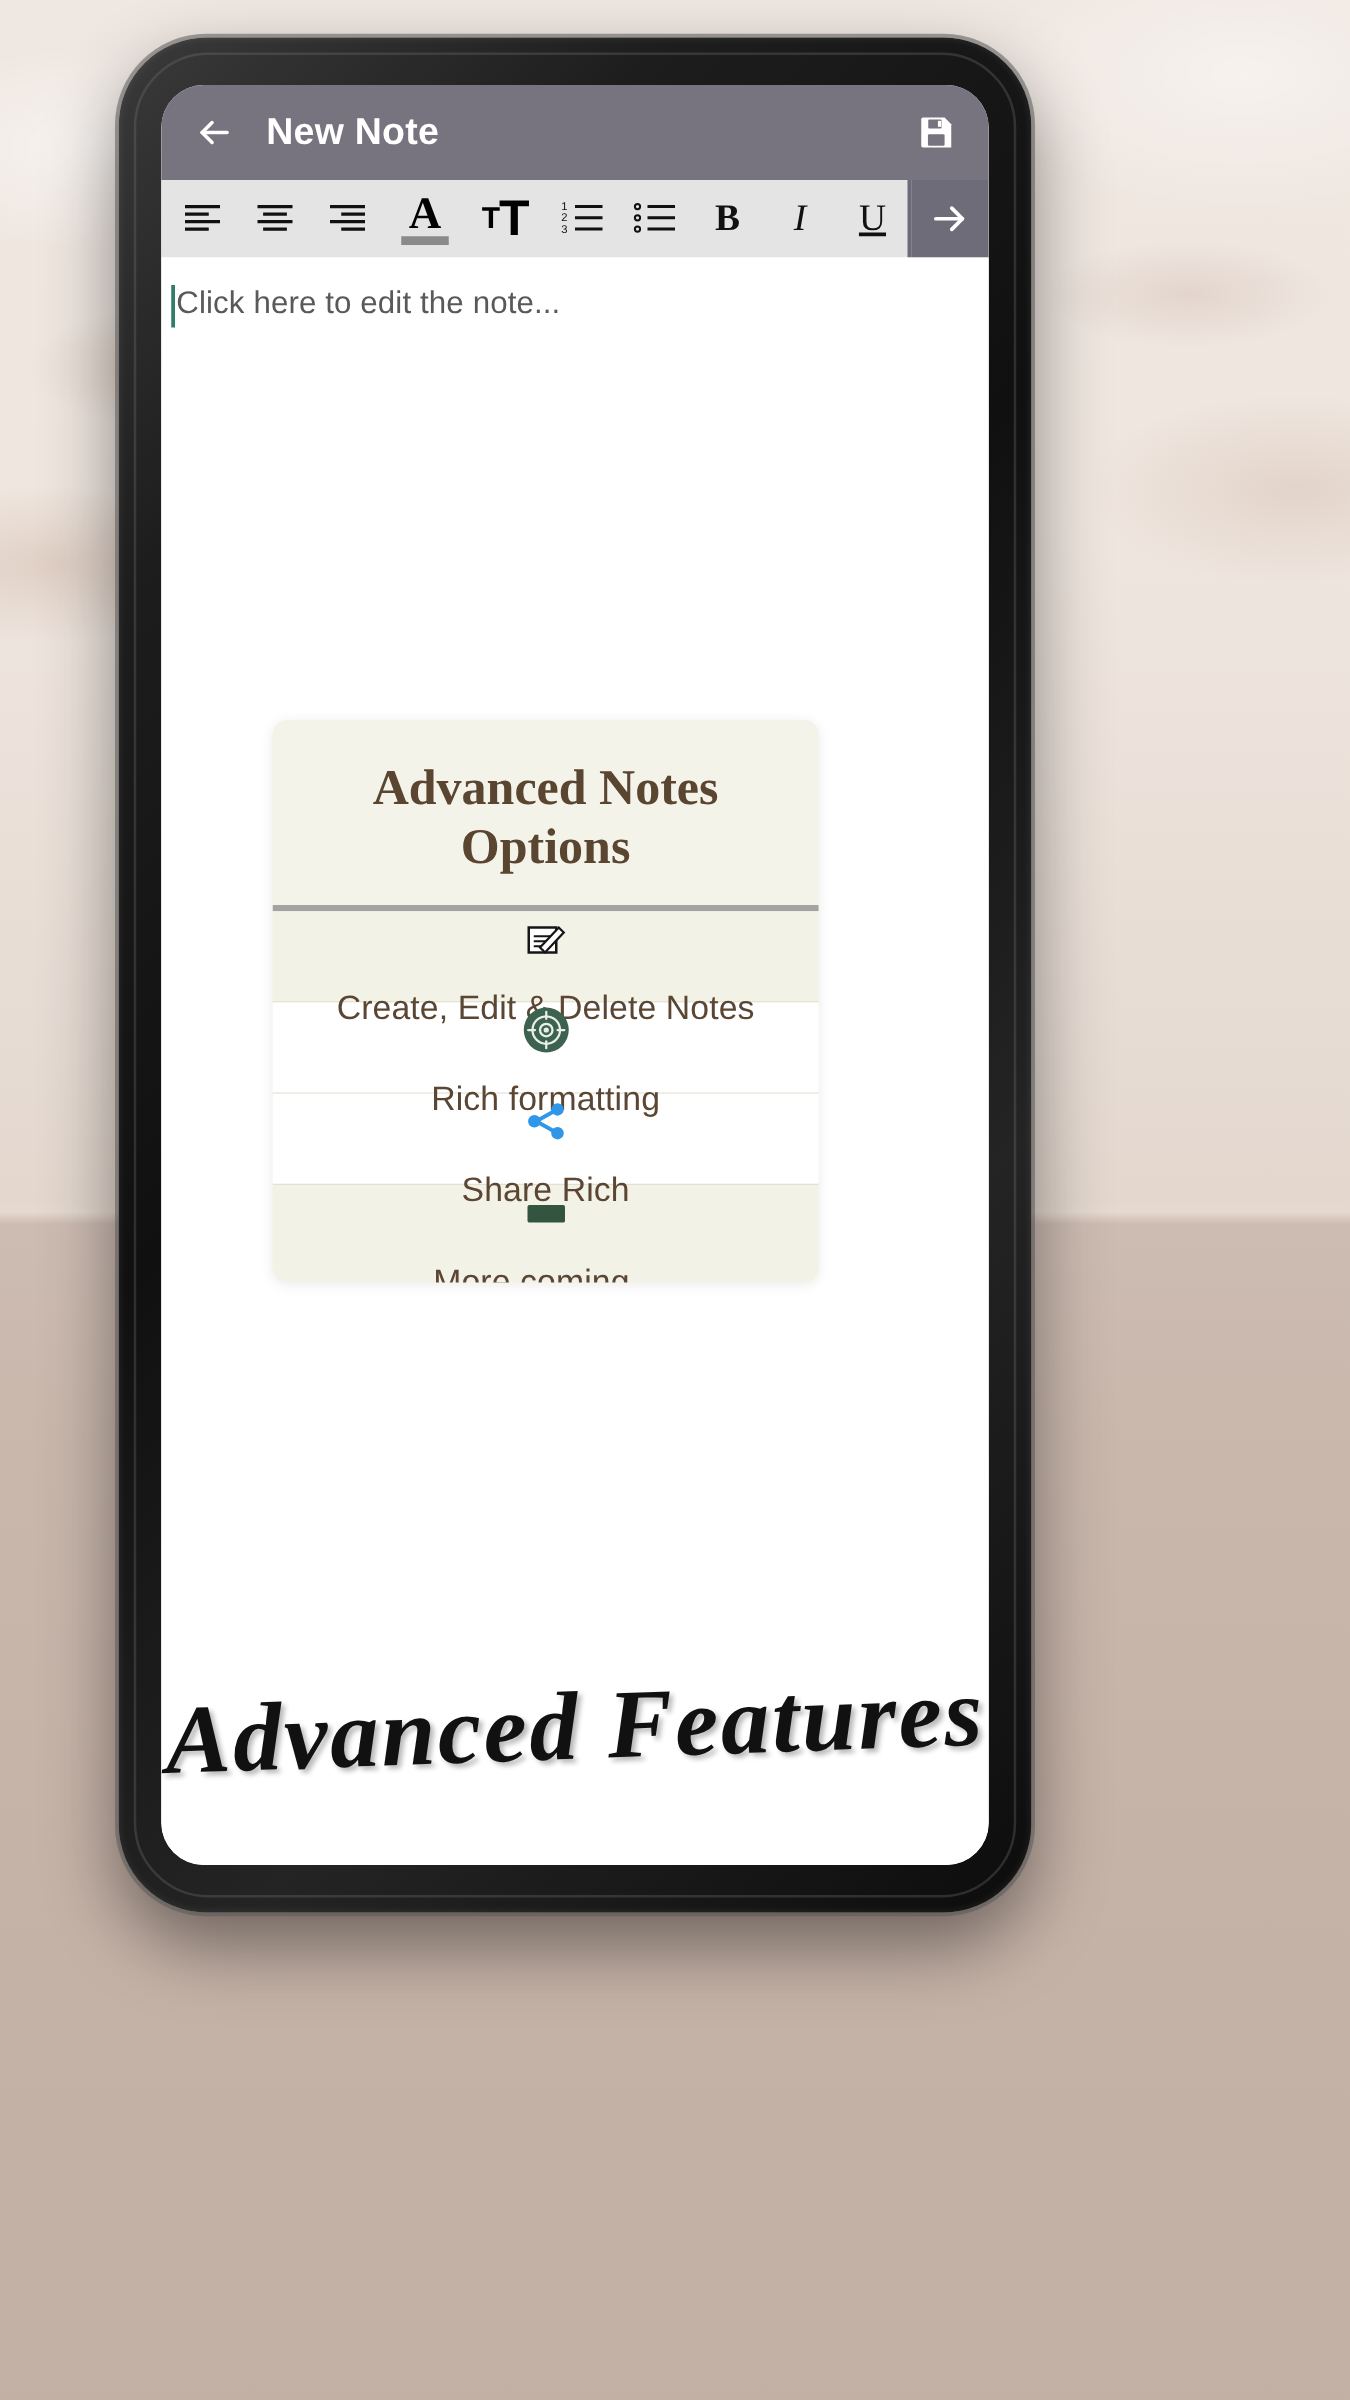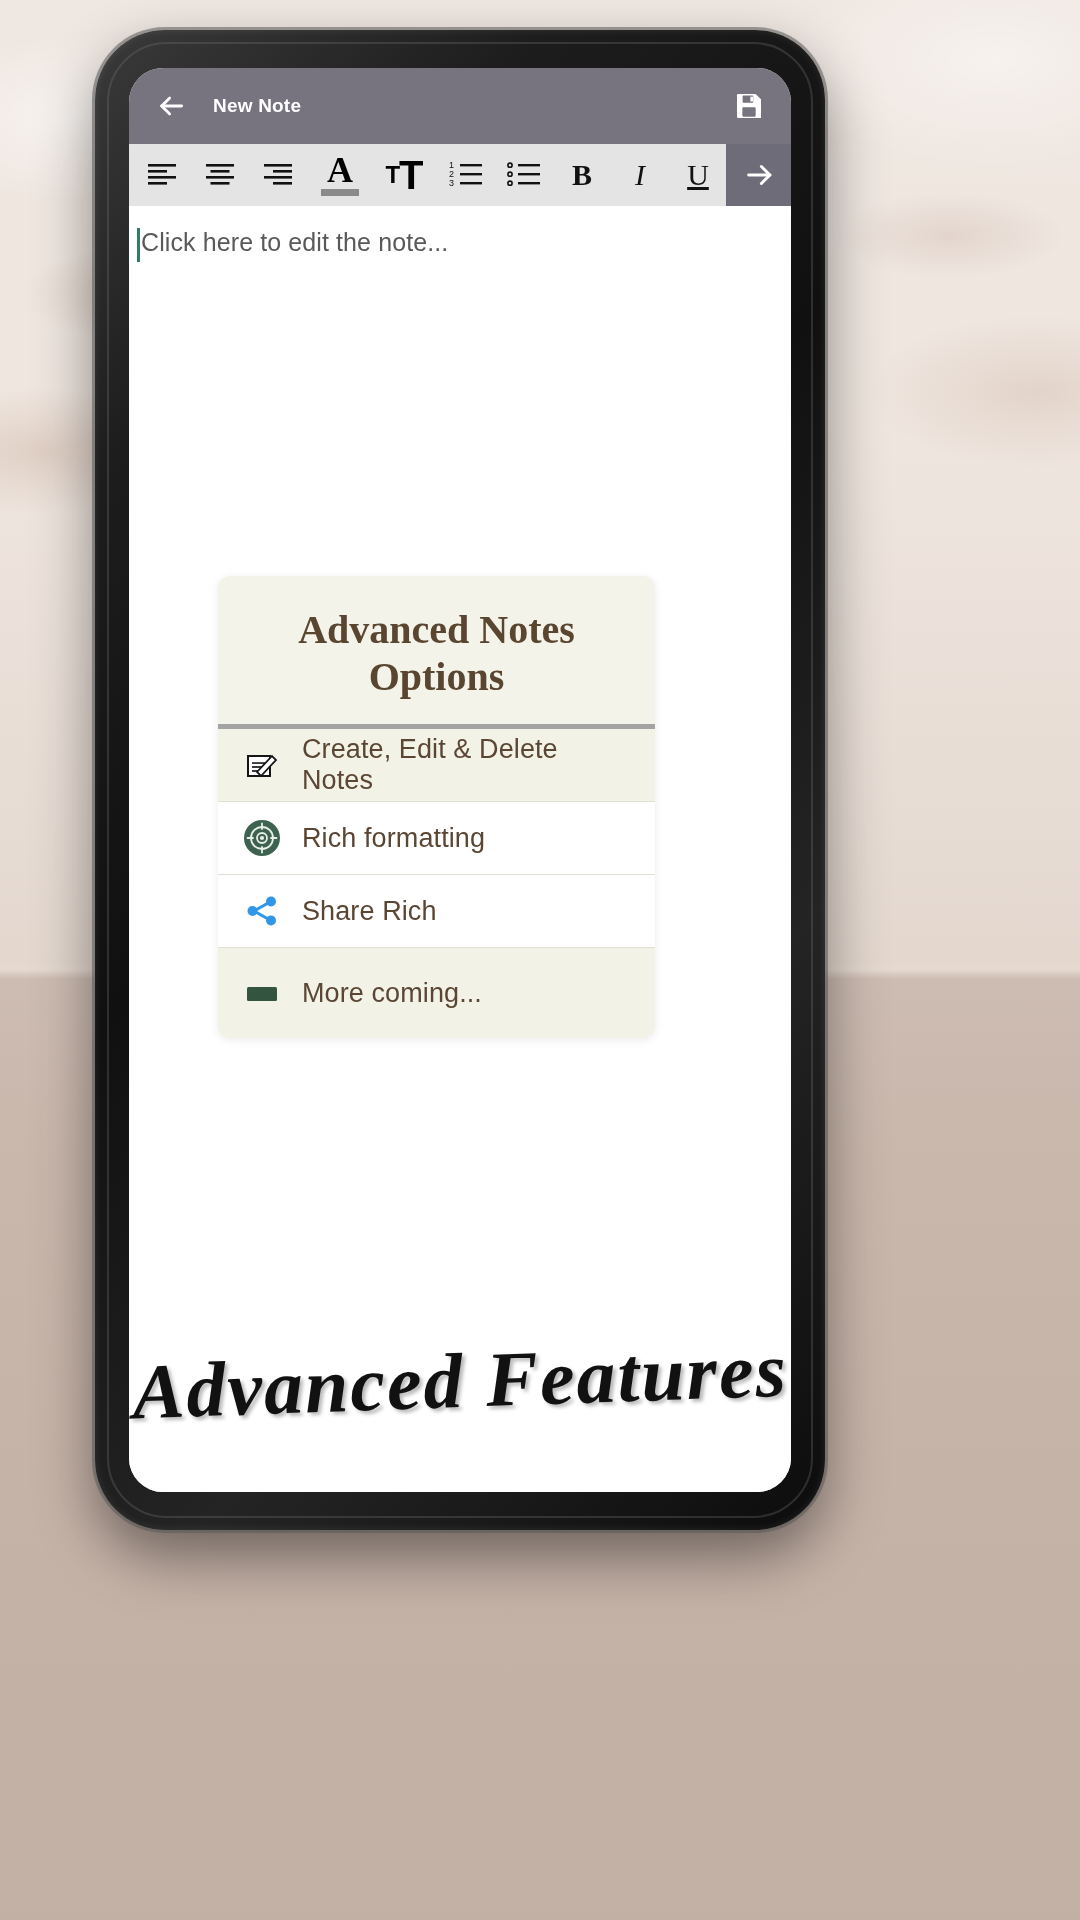--- a/index.html
+++ b/index.html
@@ -91,21 +91,21 @@
   }
   #back-arrow {
     width: 40px; height: 40px;
     flex: 0 0 40px;
     display: flex; align-items: center; justify-content: center;
     cursor: pointer;
   }
   #back-arrow svg { width: 32px; height: 32px; }
   #appbar-title {
     color: #ffffff;
-    font-size: 19px;
+    font-size: 30px;
     font-weight: bold;
     letter-spacing: .2px;
     flex: 1 1 auto;
   }
   #save-icon {
     width: 40px; height: 40px;
     flex: 0 0 40px;
     display: flex; align-items: center; justify-content: center;
     cursor: pointer;
   }
@@ -234,22 +234,23 @@
     background: #f4f3e9;
   }
   .card-row {
     display: flex;
     align-items: center;
     gap: 18px;
     padding: 0 22px;
     height: 73px;
     border-bottom: 1px solid #e2e0d2;
     cursor: pointer;
-  }
-  .card-row:last-child { border-bottom: none; height: 90px; text-align: right; }
+    flex-direction: column;
+  }
+  .card-row:last-child { border-bottom: none; height: 78px; text-align: right; }
   .card-row.shade  { background: #f3f2e7; }
   .card-row.plain  { background: #ffffff; }
   .row-icon {
     width: 44px; height: 44px;
     flex: 0 0 44px;
     display: flex; align-items: center; justify-content: center;
   }
   .row-label {
     font-size: 27px;
     color: #5b4634;

